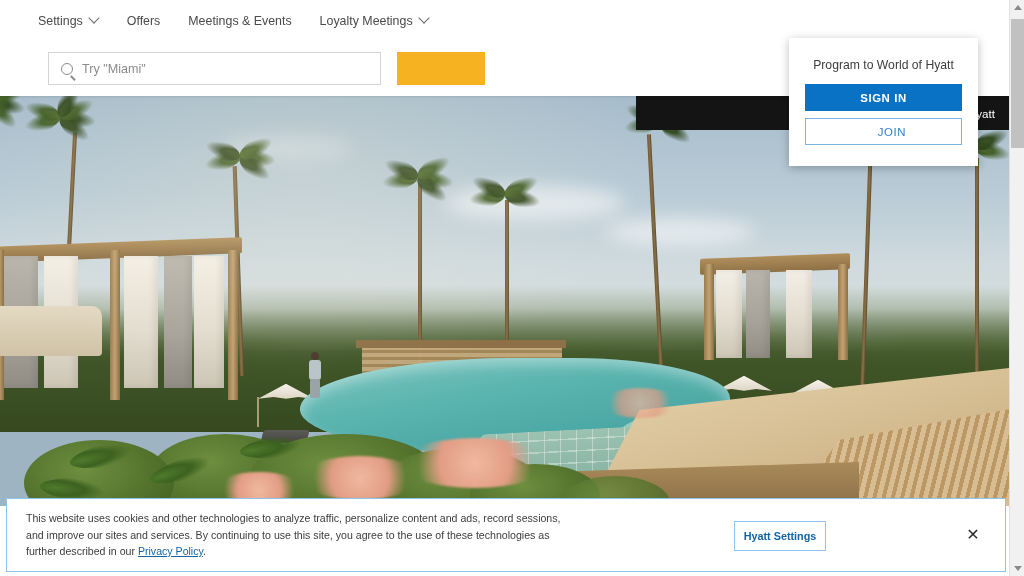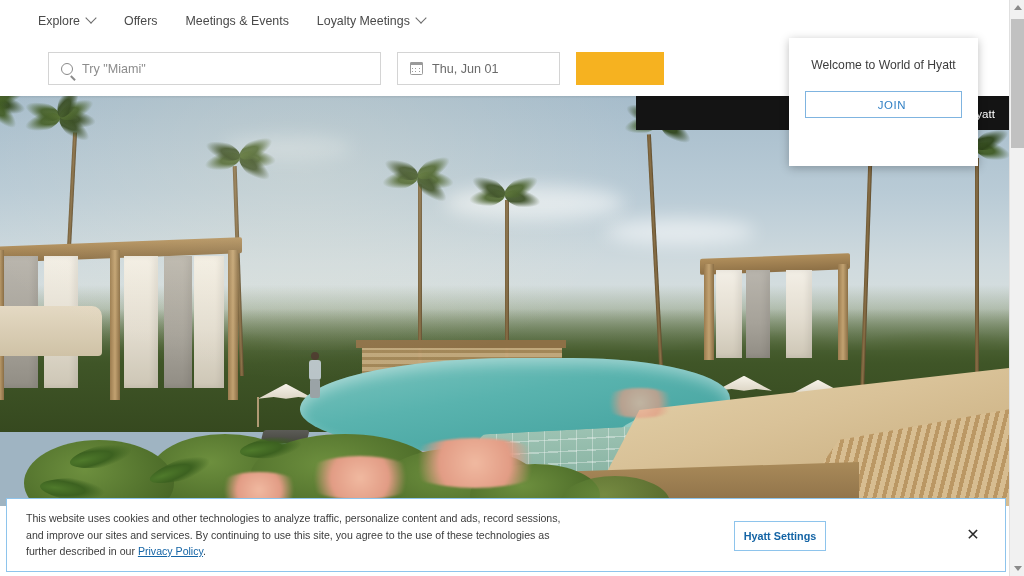--- a/index.html
+++ b/index.html
@@ -374,45 +374,41 @@
 </style>
 </head>
 <body>
 
 <div id="page">
 
   <div class="topnav">
 
     <div class="navlinks">
       <div class="navitem">
-        <span>Explore</span>
+        <span>Settings</span>
         <span class="chev"></span>
       </div>
       <div class="navitem">
         <span>Offers</span>
       </div>
       <div class="navitem">
         <span>Meetings &amp; Events</span>
       </div>
       <div class="navitem">
         <span>Loyalty Meetings</span>
         <span class="chev"></span>
       </div>
     </div>
 
   </div>
 
   <div class="searchbar">
     <div class="field f-dest">
       <span class="srch-ico"></span>
       <span class="fval placeholder">Try "Miami"</span>
-    </div>
-    <div class="field f-date">
-      <span class="cal-ico"></span>
-      <span class="fval">Thu, Jun 01</span>
     </div>
     <button class="find-btn"></button>
   </div>
 
   <div class="hero">
     <div class="sky"></div>
     <div class="cloud" style="left:44%; top:22%; width:180px; height:34px;"></div>
     <div class="cloud" style="left:60%; top:30%; width:150px; height:26px;"></div>
     <div class="cloud" style="left:22%; top:10%; width:130px; height:22px; opacity:.5;"></div>
 
@@ -585,21 +581,22 @@
 
     <div class="sunglow"></div>
 
     <div class="hero-caption">
       <span>7Pines</span>
       <span>Hyatt</span>
     </div>
   </div>
 
   <div class="signin-panel">
-    <div class="panel-title">Welcome to World of Hyatt</div>
+    <div class="panel-title">Program to World of Hyatt</div>
+    <button class="btn-signin">SIGN IN</button>
     <button class="btn-join">JOIN</button>
   </div>
 
   <div class="cookie">
     <div class="cookie-text"><span>This website uses cookies and other technologies to analyze traffic, personalize content and ads, record sessions, and improve our sites and services. By continuing to use this site, you agree to the use of these technologies as further described in our </span><a href="#">Privacy Policy</a><span>.</span></div>
     <button class="cookie-btn">Hyatt Settings</button>
     <div class="cookie-close">✕</div>
   </div>
 
   <div class="scrollbar">

